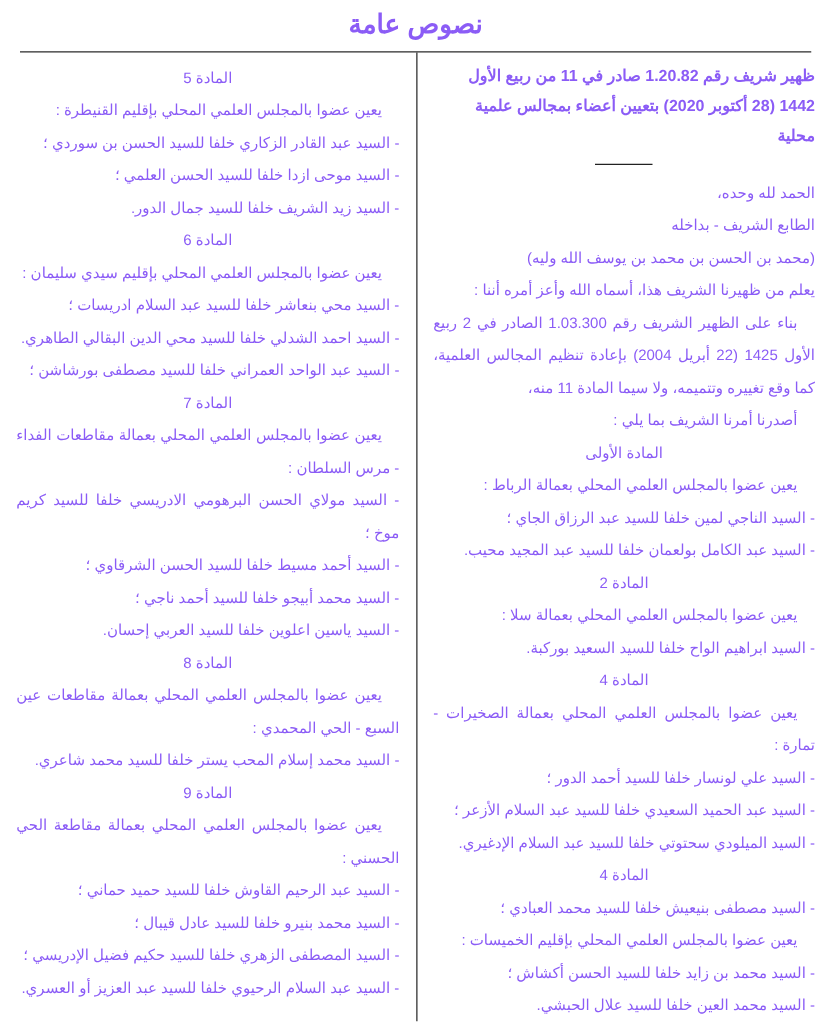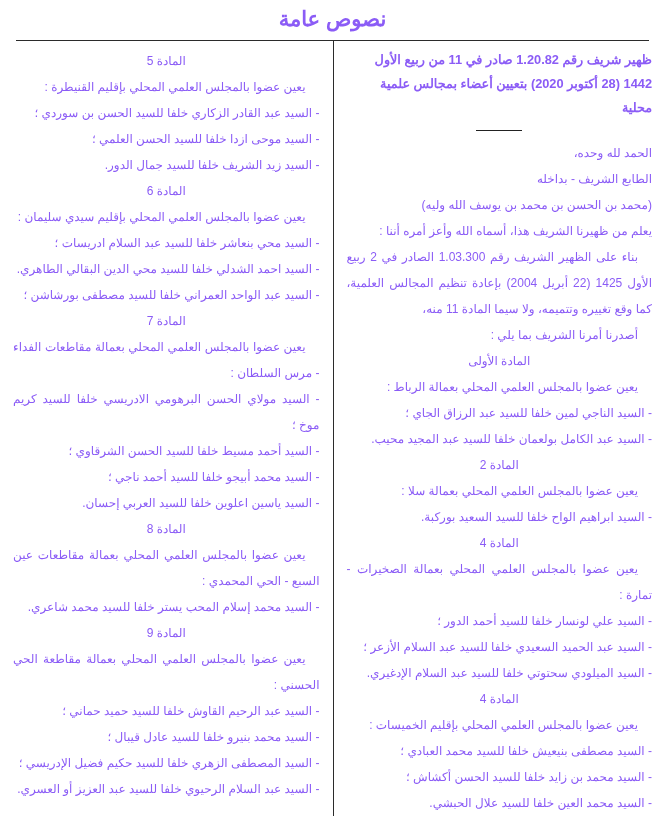--- a/index.html
+++ b/index.html
@@ -84,22 +84,22 @@
         <p class="blk item">- السيد عبد الكامل بولعمان خلفا للسيد عبد المجيد محيب.</p>
         <p class="blk article">المادة 2</p>
         <p class="blk paragraph">يعين عضوا بالمجلس العلمي المحلي بعمالة سلا :</p>
         <p class="blk item">- السيد ابراهيم الواح خلفا للسيد السعيد بوركبة.</p>
         <p class="blk article">المادة 4</p>
         <p class="blk paragraph">يعين عضوا بالمجلس العلمي المحلي بعمالة الصخيرات - تمارة :</p>
         <p class="blk item">- السيد علي لونسار خلفا للسيد أحمد الدور ؛</p>
         <p class="blk item">- السيد عبد الحميد السعيدي خلفا للسيد عبد السلام الأزعر ؛</p>
         <p class="blk item">- السيد الميلودي سحتوتي خلفا للسيد عبد السلام الإدغيري.</p>
         <p class="blk article">المادة 4</p>
+        <p class="blk item">- السيد مصطفى بنيعيش خلفا للسيد محمد العبادي ؛</p>
         <p class="blk paragraph">يعين عضوا بالمجلس العلمي المحلي بإقليم الخميسات :</p>
-        <p class="blk item">- السيد مصطفى بنيعيش خلفا للسيد محمد العبادي ؛</p>
         <p class="blk item">- السيد محمد بن زايد خلفا للسيد الحسن أكشاش ؛</p>
         <p class="blk item">- السيد محمد العين خلفا للسيد علال الحبشي.</p>
       </section>
     <section class="col col-left">
         <p class="blk article">المادة 5</p>
         <p class="blk paragraph">يعين عضوا بالمجلس العلمي المحلي بإقليم القنيطرة :</p>
         <p class="blk item">- السيد عبد القادر الزكاري خلفا للسيد الحسن بن سوردي ؛</p>
         <p class="blk item">- السيد موحى ازدا خلفا للسيد الحسن العلمي ؛</p>
         <p class="blk item">- السيد زيد الشريف خلفا للسيد جمال الدور.</p>
         <p class="blk article">المادة 6</p>

